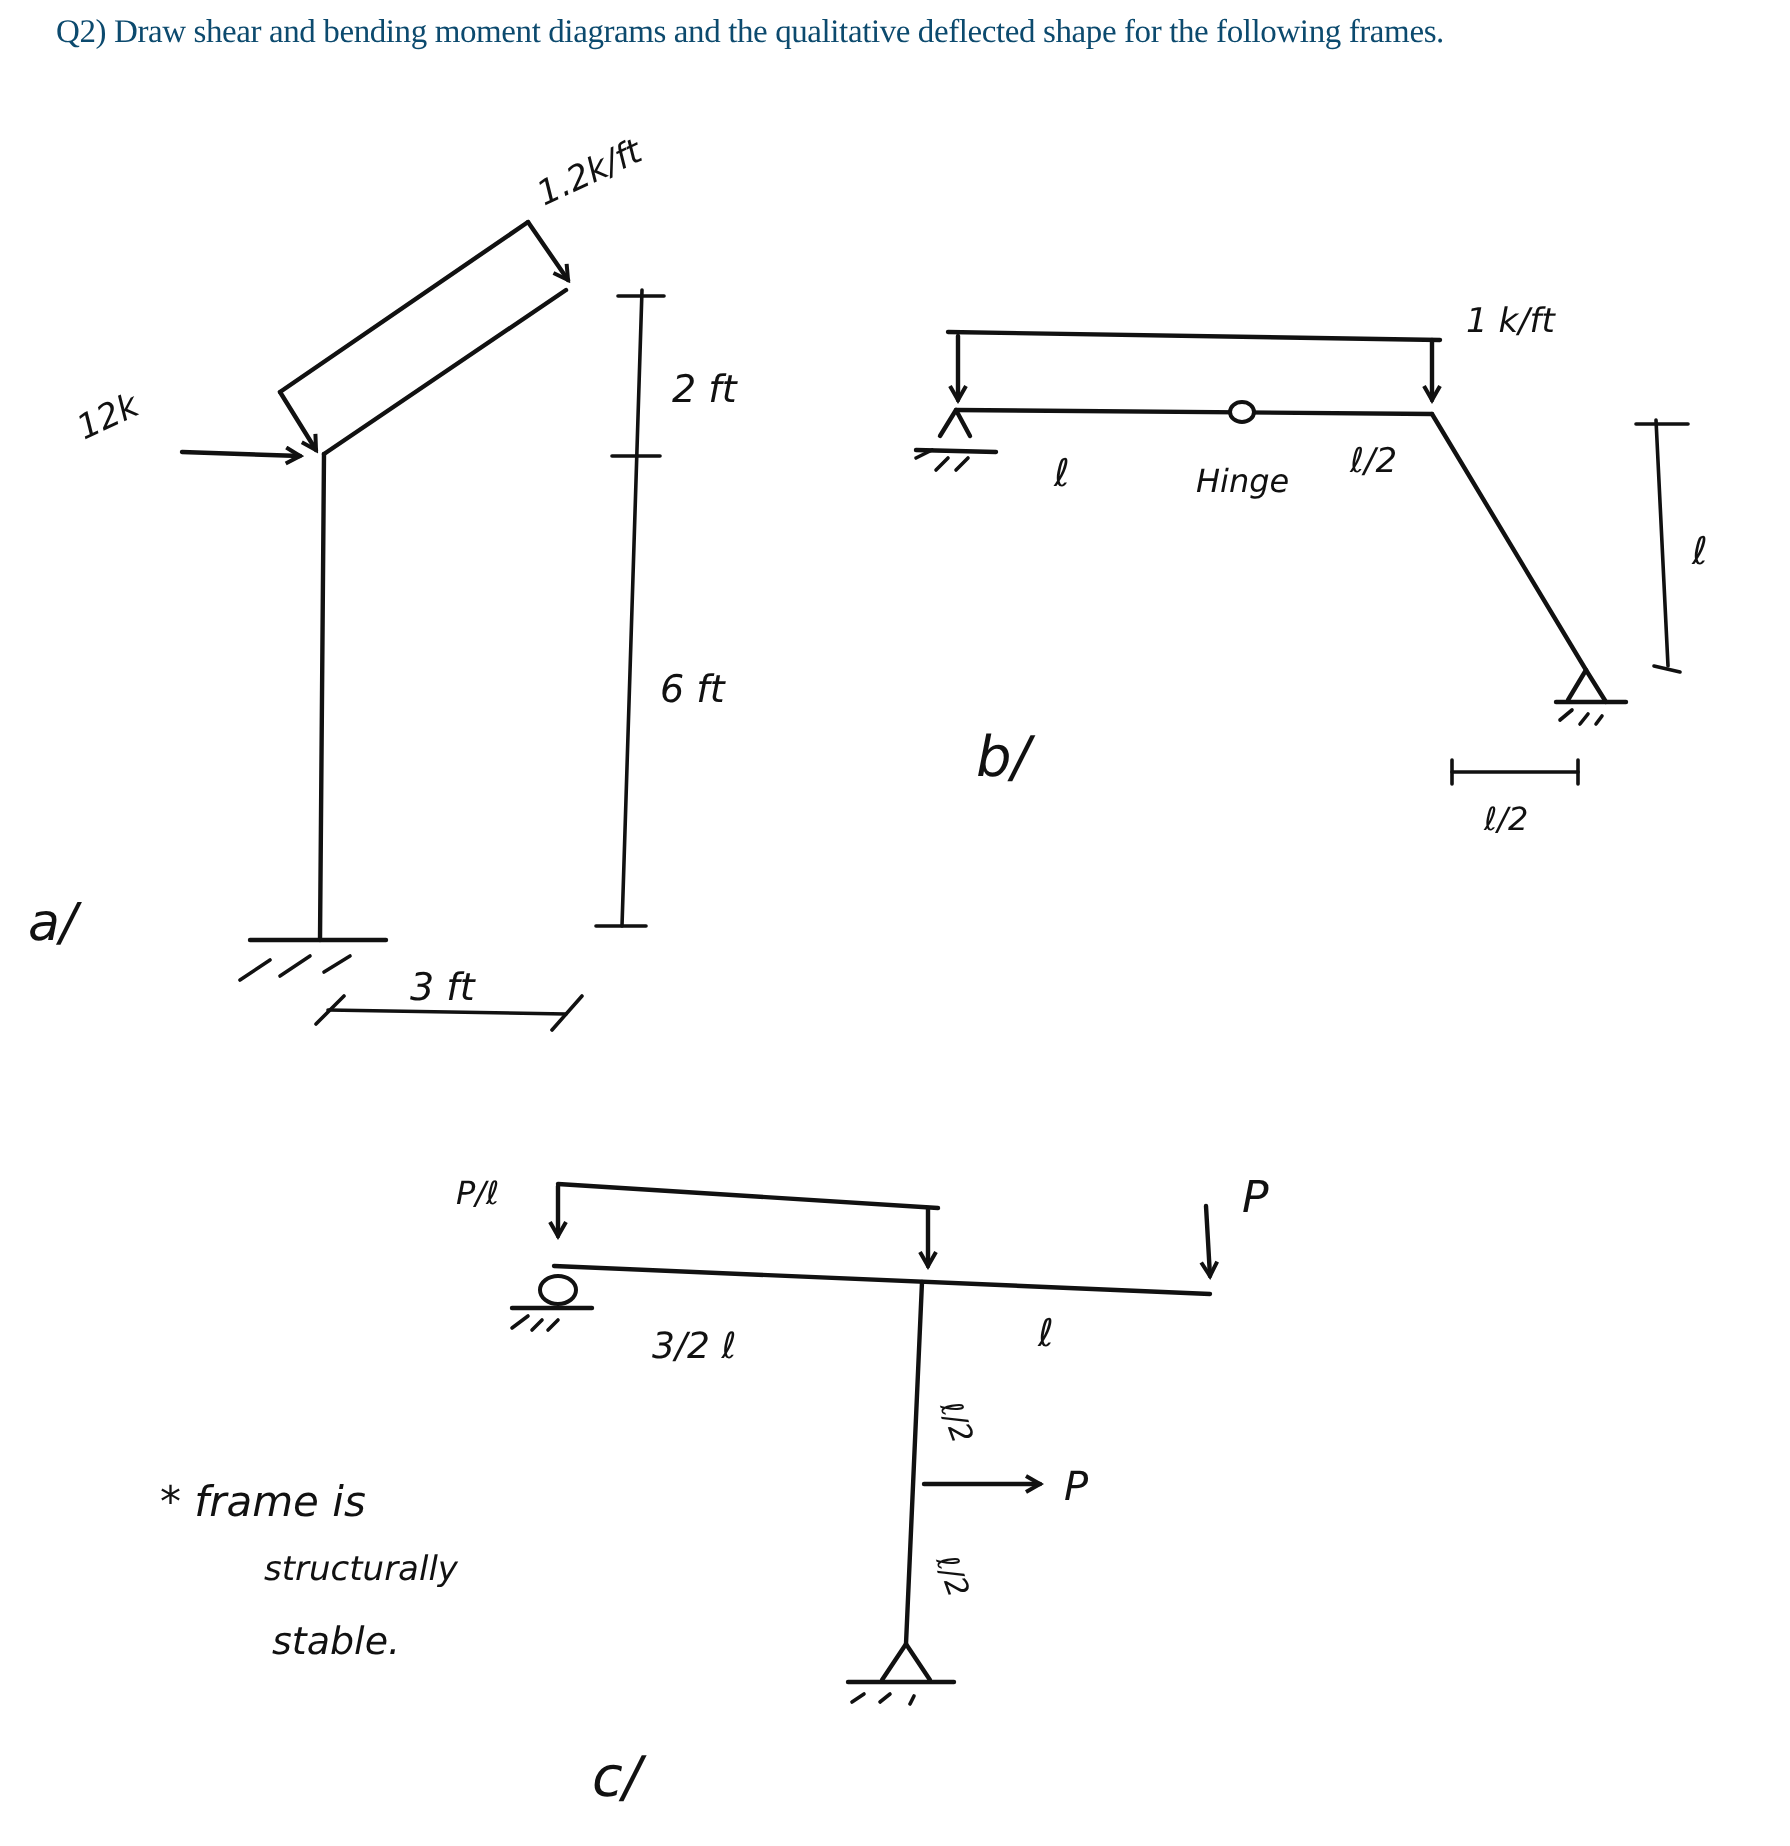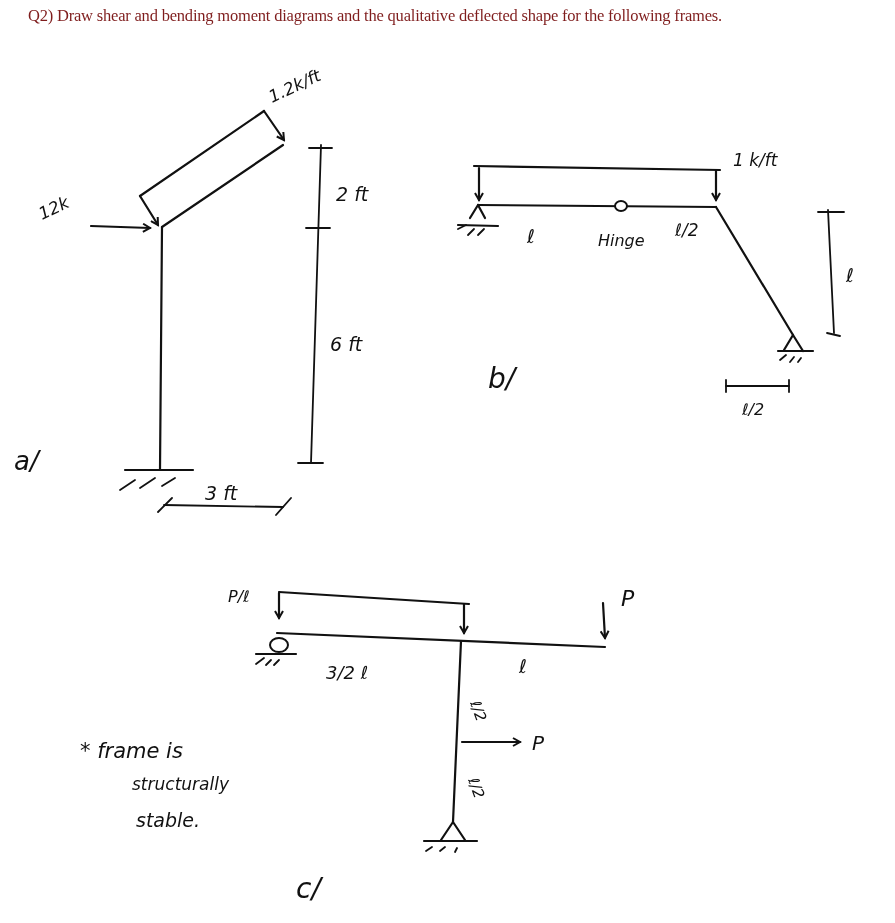--- a/index.html
+++ b/index.html
@@ -1,19 +1,19 @@
 <!DOCTYPE html>
 <html><head>
 <meta charset="utf-8">
 <style>
   html, body { margin: 0; padding: 0; background: #ffffff; }
   body { width: 895px; height: 923px; position: relative; overflow: hidden; }
   .question {
     position: absolute; left: 28px; top: 6px;
-    font-family: "Liberation Serif", serif; font-size: 16.5px; color: #7f1d1d;
+    font-family: "Liberation Serif", serif; font-size: 16.5px; color: #0c4a6e;
     letter-spacing: -0.2px; white-space: nowrap;
   }
   svg.canvas { position: absolute; left: 0; top: 0; }
   .ink { stroke: #111; stroke-width: 2.2; fill: none; stroke-linecap: round; stroke-linejoin: round; }
   .ink-thin { stroke: #111; stroke-width: 1.8; fill: none; stroke-linecap: round; stroke-linejoin: round; }
   .hand { font-family: "DejaVu Sans", sans-serif; fill: #111; font-style: italic; }
 </style>
 </head>
 <body>
 

